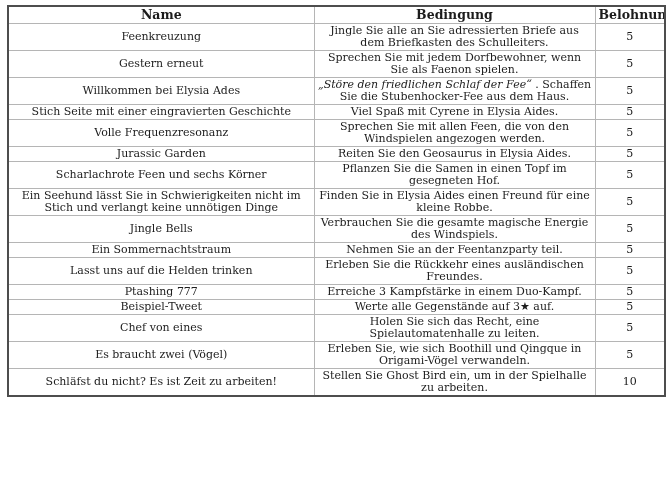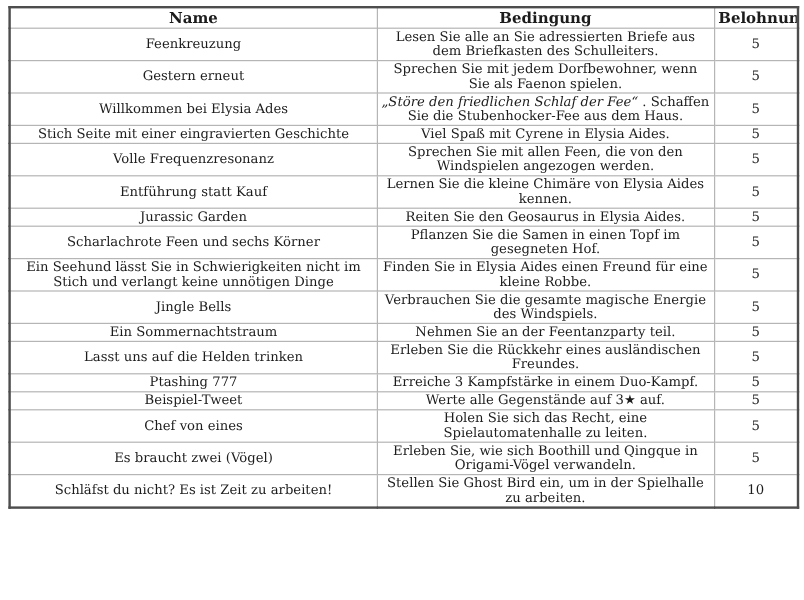--- a/index.html
+++ b/index.html
@@ -59,46 +59,41 @@
     <thead>
       <tr>
         <th>Name</th>
         <th>Bedingung</th>
         <th>Belohnung</th>
       </tr>
     </thead>
     <tbody>
         <tr>
           <td>Feenkreuzung</td>
-          <td>Lesen Sie alle an Sie adressierten Briefe aus dem Briefkasten des Schulleiters.</td>
+          <td>Jingle Sie alle an Sie adressierten Briefe aus dem Briefkasten des Schulleiters.</td>
           <td>5</td>
         </tr>
         <tr>
           <td>Gestern erneut</td>
           <td>Sprechen Sie mit jedem Dorfbewohner, wenn Sie als Faenon spielen.</td>
           <td>5</td>
         </tr>
         <tr>
           <td>Willkommen bei Elysia Ades</td>
           <td><i>„Störe den friedlichen Schlaf der Fee“</i><span> . Schaffen Sie die Stubenhocker-Fee aus dem Haus.</span></td>
           <td>5</td>
         </tr>
         <tr>
           <td>Stich Seite mit einer eingravierten Geschichte</td>
           <td>Viel Spaß mit Cyrene in Elysia Aides.</td>
           <td>5</td>
         </tr>
         <tr>
           <td>Volle Frequenzresonanz</td>
           <td>Sprechen Sie mit allen Feen, die von den Windspielen angezogen werden.</td>
-          <td>5</td>
-        </tr>
-        <tr>
-          <td>Entführung statt Kauf</td>
-          <td>Lernen Sie die kleine Chimäre von Elysia Aides kennen.</td>
           <td>5</td>
         </tr>
         <tr>
           <td>Jurassic Garden</td>
           <td>Reiten Sie den Geosaurus in Elysia Aides.</td>
           <td>5</td>
         </tr>
         <tr>
           <td>Scharlachrote Feen und sechs Körner</td>
           <td>Pflanzen Sie die Samen in einen Topf im gesegneten Hof.</td>

